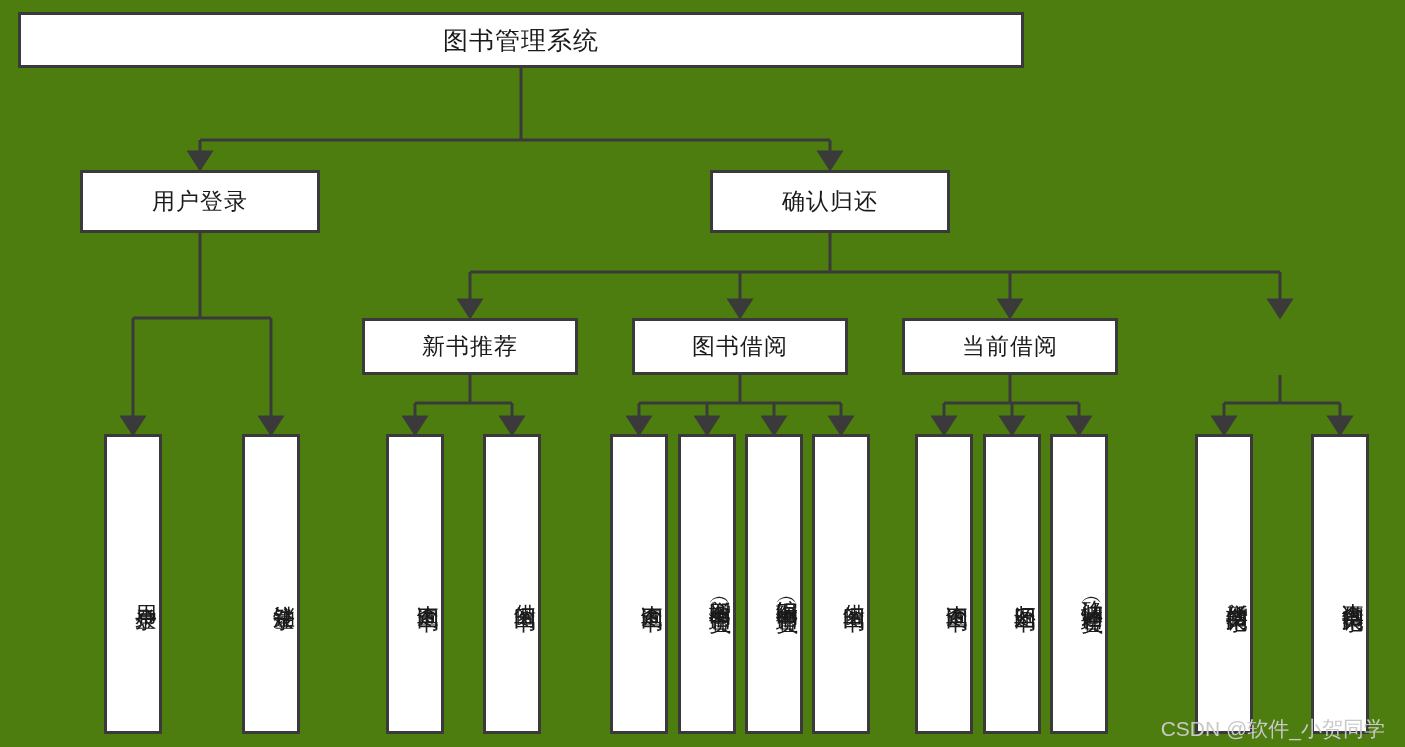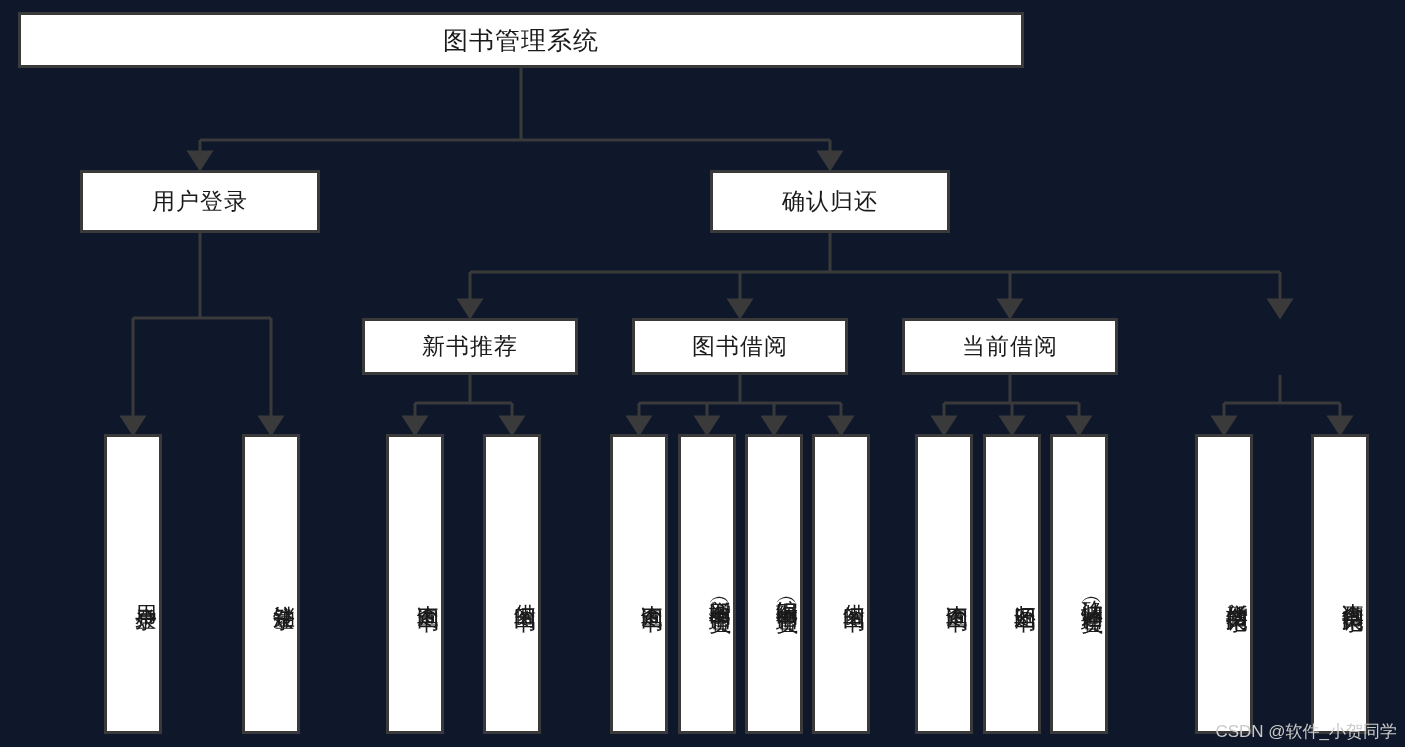--- a/index.html
+++ b/index.html
@@ -1,25 +1,25 @@
 <!DOCTYPE html>
 <html><head>
 <meta charset="utf-8">
 <style>
   html,body{margin:0;padding:0;background:#ffffff;}
   body{width:1405px;height:747px;overflow:hidden;font-family:"Liberation Sans","DejaVu Sans",sans-serif;}
-  #stage{position:relative;width:1405px;height:747px;background:#0f172a;}
+  #stage{position:relative;width:1405px;height:747px;background:#4d7c0f;}
   svg#wires{position:absolute;left:0;top:0;width:1405px;height:747px;}
   .node{position:absolute;box-sizing:border-box;background:#ffffff;border:3px solid #3a3a3a;
         display:flex;align-items:center;justify-content:center;color:#1a1a1a;}
   .node.h{font-size:23px;letter-spacing:1px;}
   .node.v{writing-mode:vertical-rl;text-orientation:upright;font-size:22px;line-height:1.18;
           padding-top:14px;align-items:flex-start;justify-content:center;letter-spacing:2px;}
   .node.root{font-size:25px;}
-  #watermark{position:absolute;right:8px;bottom:4px;font-size:17px;color:#c9c9c9;white-space:nowrap;}
+  #watermark{position:absolute;right:20px;bottom:4px;font-size:21px;color:#c9c9c9;white-space:nowrap;}
 </style>
 </head>
 <body>
 
 <div id="stage">
 
   <svg id="wires" viewBox="0 0 1405 747">
     <defs>
       <marker id="arw" markerWidth="9" markerHeight="9" refX="3.2" refY="4.5" orient="auto" markerUnits="strokeWidth">
         <path d="M0,0 L7,4.5 L0,9 z" fill="#3a3a3a"></path>

